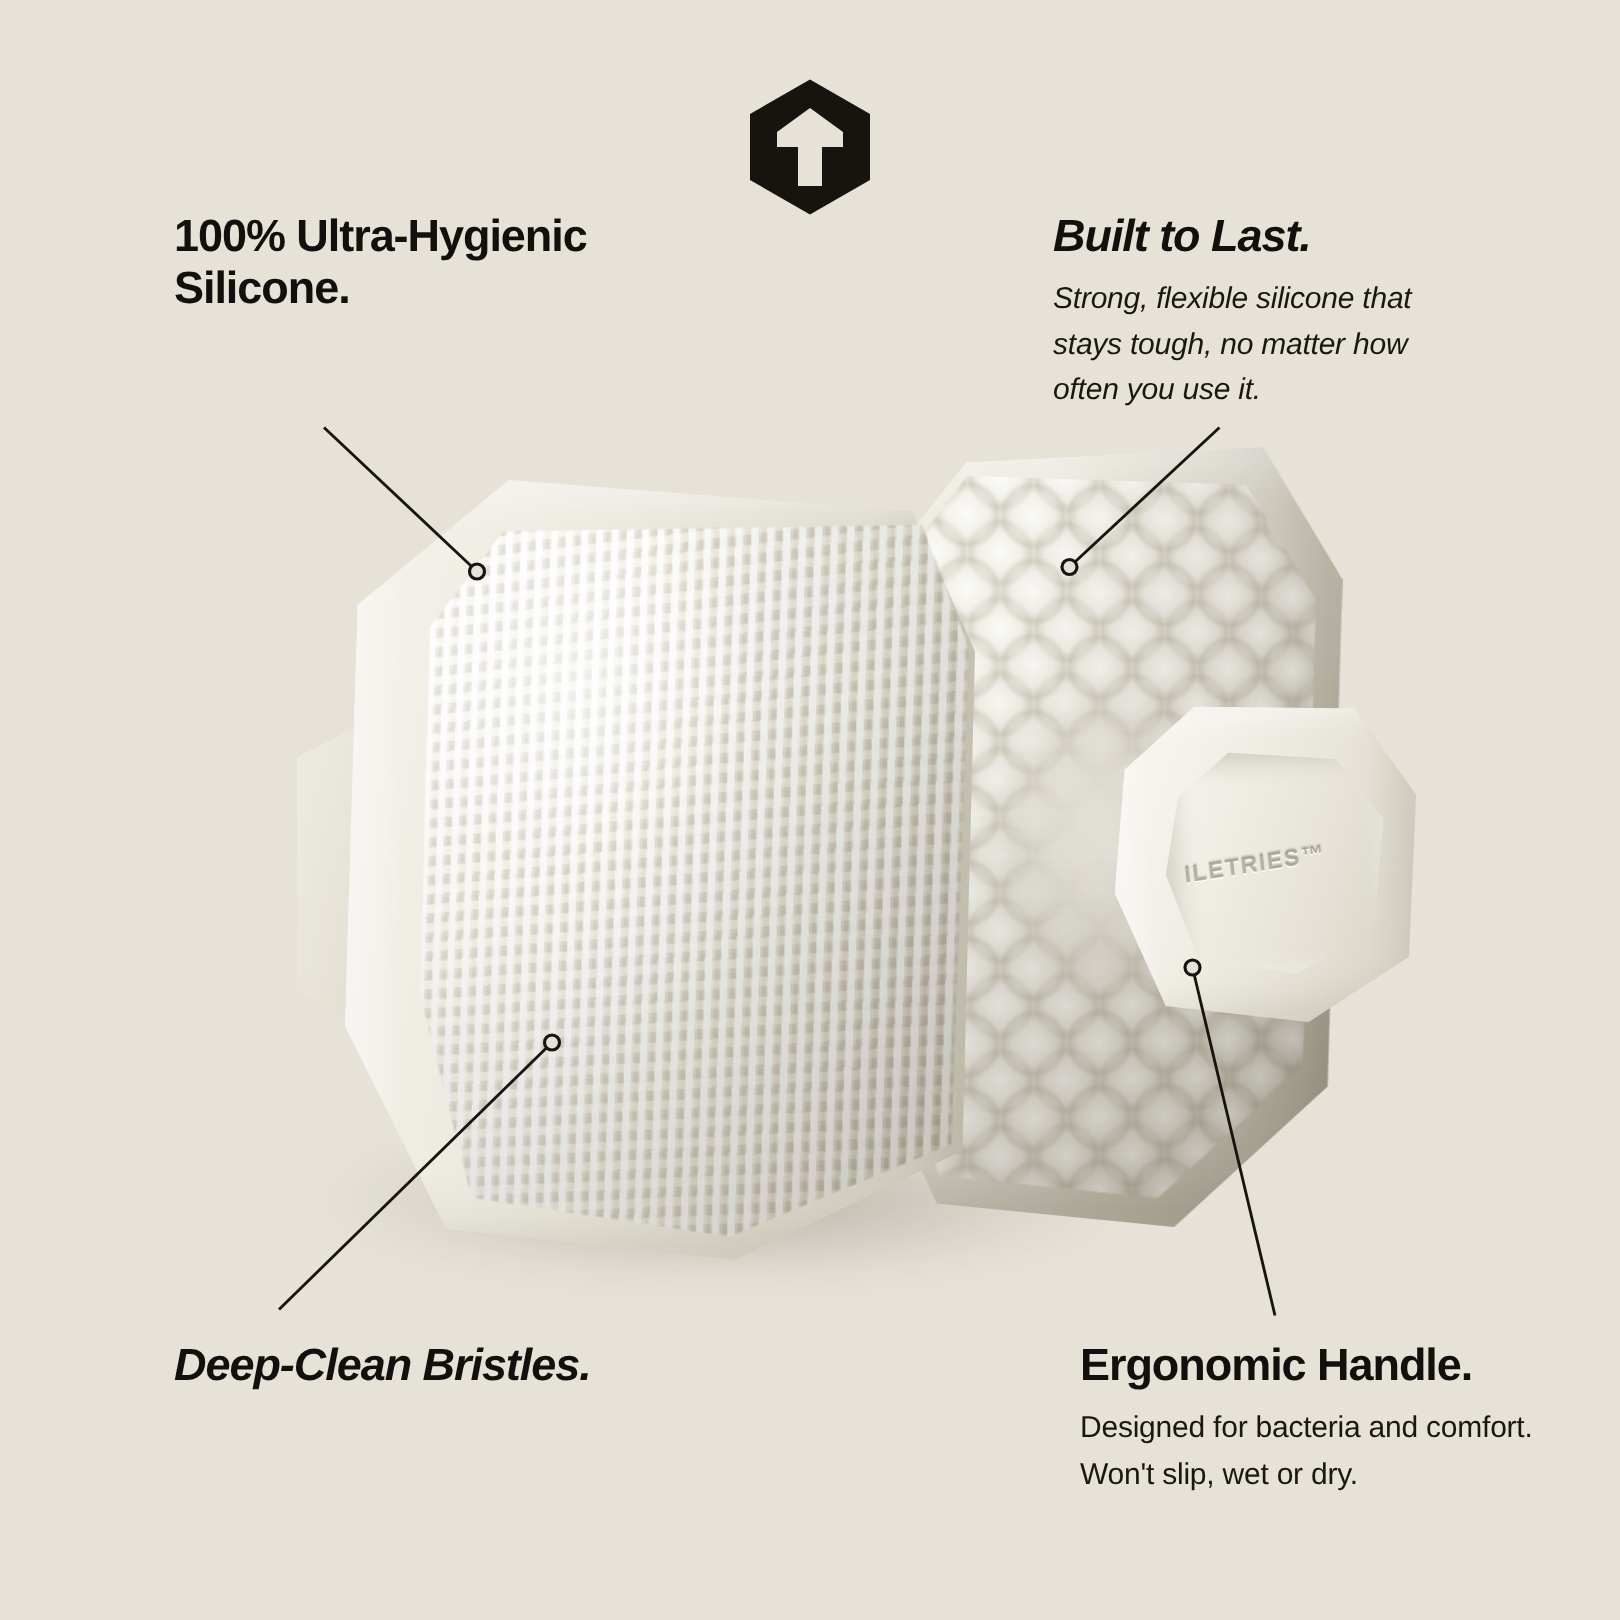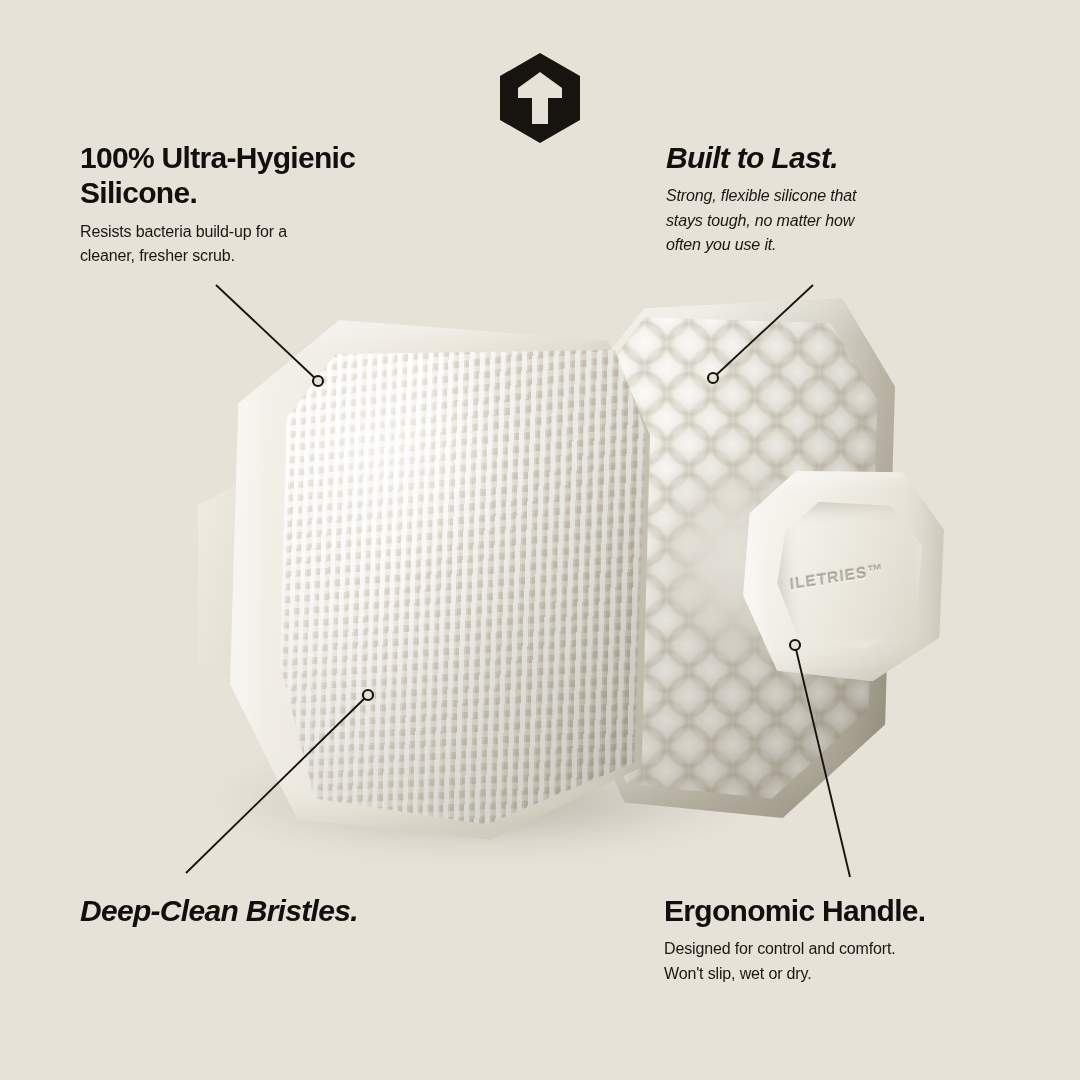--- a/index.html
+++ b/index.html
@@ -20,45 +20,45 @@
 
   
   #logo {
     position:absolute; left:50%; top:52px;
     transform:translateX(-50%);
     width:84px; height:92px;
     z-index:40;
   }
 
   
-  .callout { position:absolute; z-index:35; }
+  .callout { position:absolute; z-index:35;margin-left:36px; }
 
   .callout h2 {
     font-size:30px;
     font-weight:700;
     line-height:1.18;
     letter-spacing:-0.7px;
     color:#12100d;
     white-space:pre-line;
   }
 
   .callout p {
     margin-top:9px;
-    font-size:16px;
+    font-size:20px;
     font-weight:400;
     line-height:1.52;
     letter-spacing:-0.15px;
     color:#1a1713;
     white-space:pre-line;
   }
 
   #callout-hygienic  { left:80px;  top:140px;  width:330px; }
   #callout-durable   { left:666px; top:140px;  width:300px;font-style:italic; }
   #callout-bristles  { left:80px;  top:893px;  width:345px;font-style:italic; }
-  #callout-handle    { left:664px; top:893px;  width:330px; }
+  #callout-handle    { left:684px; top:893px;  width:330px; }
 
   
   #leaders {
     position:absolute; inset:0;
     width:1080px; height:1080px;
     z-index:34;
     pointer-events:none;
   }
   #leaders line   { stroke:#17140f; stroke-width:1.9; }
   #leaders circle { stroke:#17140f; stroke-width:2.1; fill:#e6e2d8; }
@@ -303,32 +303,30 @@
   <line x1="186" y1="873" x2="368" y2="695"></line>
   <circle cx="368" cy="695" r="5" fill="#e6e2d8"></circle>
 
   <line x1="850" y1="877" x2="795" y2="645"></line>
   <circle cx="795" cy="645" r="5" fill="#e6e2d8"></circle>
 </svg>
 
 <div class="callout" id="callout-hygienic">
   <h2>100% Ultra-Hygienic
 Silicone.</h2>
-  <p>Resists bacteria build-up for a
-cleaner, fresher scrub.</p>
 </div>
 
 <div class="callout" id="callout-durable">
   <h2>Built to Last.</h2>
   <p>Strong, flexible silicone that
 stays tough, no matter how
 often you use it.</p>
 </div>
 
 <div class="callout" id="callout-bristles">
   <h2>Deep-Clean Bristles.</h2>
 </div>
 
 <div class="callout" id="callout-handle">
   <h2>Ergonomic Handle.</h2>
-  <p>Designed for control and comfort.
+  <p>Designed for bacteria and comfort.
 Won't slip, wet or dry.</p>
 </div>
 
 </body></html>

